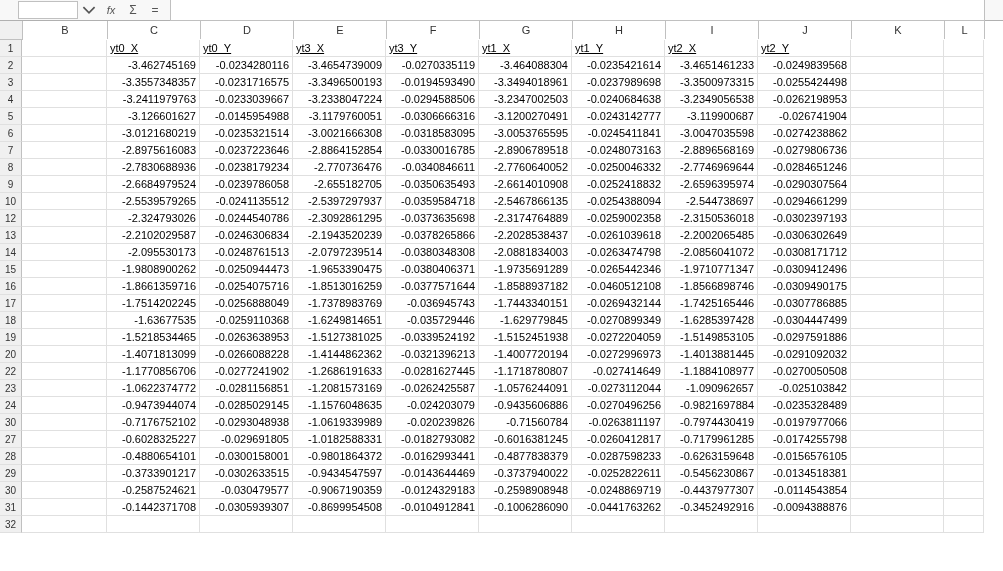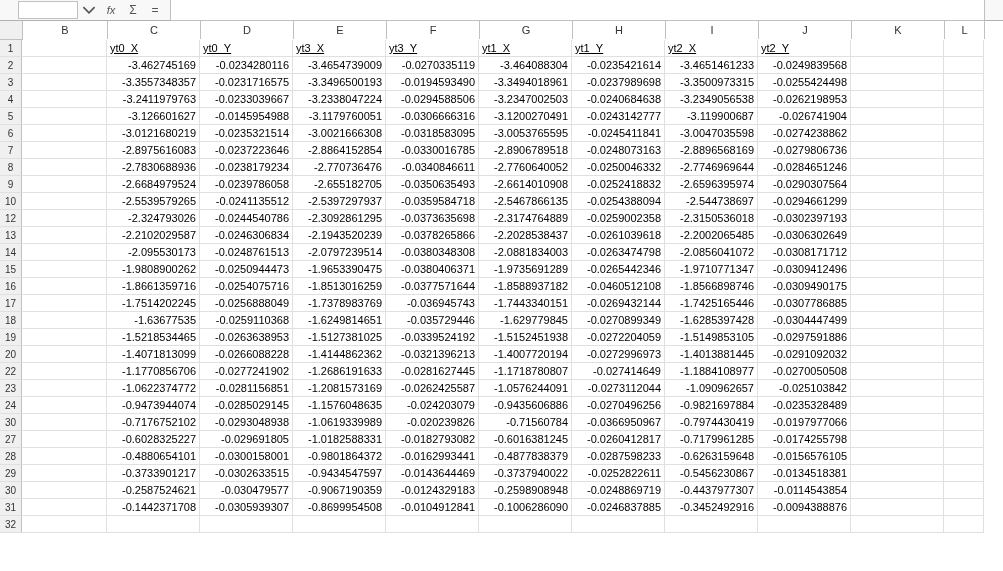--- a/index.html
+++ b/index.html
@@ -367,21 +367,21 @@
         <div class="cell cL tr"></div>
       </div>
       <div class="row">
         <div class="rowhdr">30</div>
         <div class="cell cB tr"></div>
         <div class="cell cC tr">-0.7176752102</div>
         <div class="cell cD tr">-0.0293048938</div>
         <div class="cell cE tr">-1.0619339989</div>
         <div class="cell cF tr">-0.020239826</div>
         <div class="cell cG tr">-0.71560784</div>
-        <div class="cell cH tr">-0.0366950967</div>
+        <div class="cell cH tr">-0.0263811197</div>
         <div class="cell cI tr">-0.7974430419</div>
         <div class="cell cJ tr">-0.0197977066</div>
         <div class="cell cK tr"></div>
         <div class="cell cL tr"></div>
       </div>
       <div class="row">
         <div class="rowhdr">27</div>
         <div class="cell cB tr"></div>
         <div class="cell cC tr">-0.6028325227</div>
         <div class="cell cD tr">-0.029691805</div>
@@ -437,21 +437,21 @@
         <div class="cell cL tr"></div>
       </div>
       <div class="row">
         <div class="rowhdr">31</div>
         <div class="cell cB tr"></div>
         <div class="cell cC tr">-0.1442371708</div>
         <div class="cell cD tr">-0.0305939307</div>
         <div class="cell cE tr">-0.8699954508</div>
         <div class="cell cF tr">-0.0104912841</div>
         <div class="cell cG tr">-0.1006286090</div>
-        <div class="cell cH tr">-0.0246837885</div>
+        <div class="cell cH tr">-0.0441763262</div>
         <div class="cell cI tr">-0.3452492916</div>
         <div class="cell cJ tr">-0.0094388876</div>
         <div class="cell cK tr"></div>
         <div class="cell cL tr"></div>
       </div>
       <div class="row">
         <div class="rowhdr">32</div>
         <div class="cell cB tr"></div>
         <div class="cell cC tr"></div>
         <div class="cell cD tr"></div>

